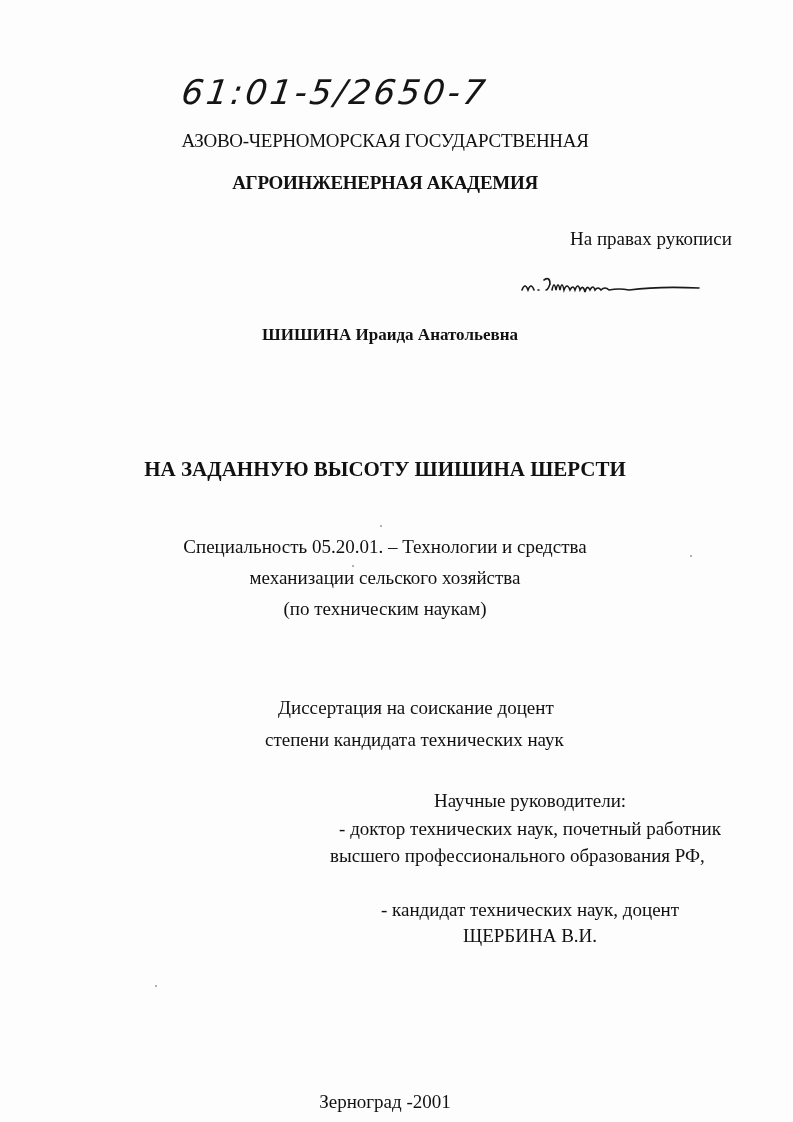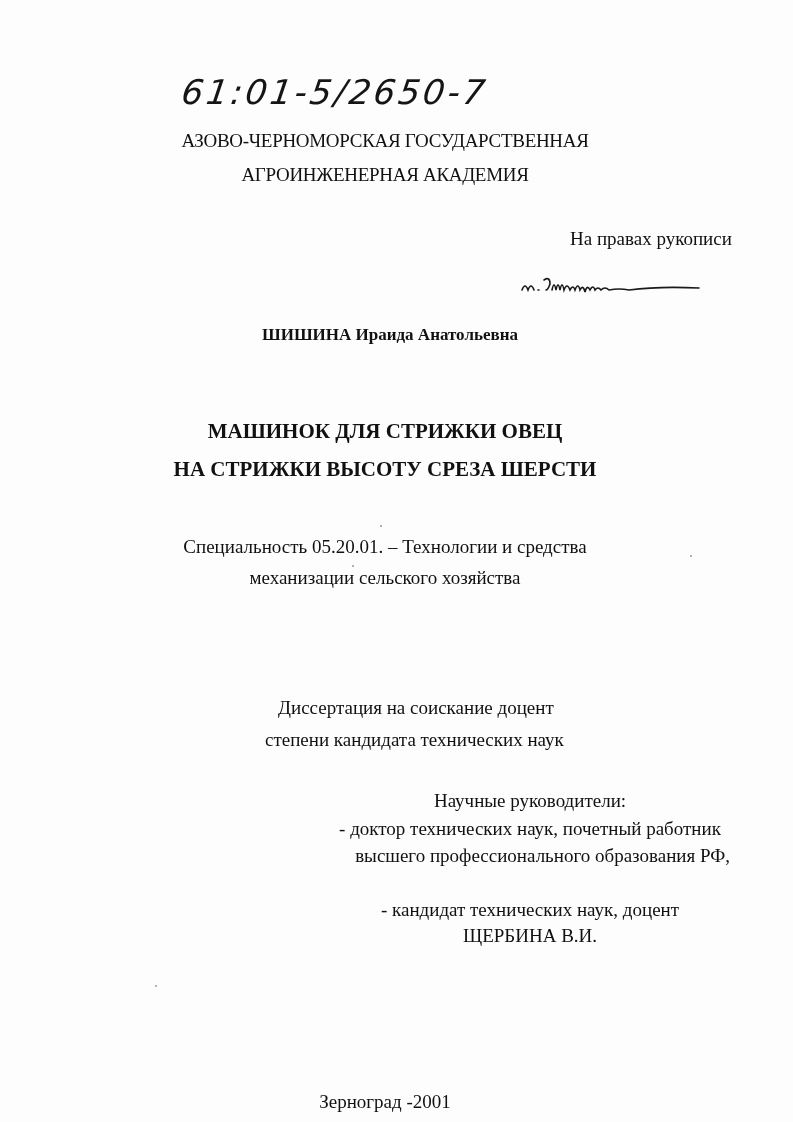--- a/index.html
+++ b/index.html
@@ -64,44 +64,44 @@
     }
   </style>
 </head>
 <body>
 
 <div class="page">
 
   <div class="abs handwritten" style="left:182px; top:72px;">61:01-5/2650-7</div>
 
   <div class="abs center inst" style="top:130px;">АЗОВО-ЧЕРНОМОРСКАЯ ГОСУДАРСТВЕННАЯ</div>
-  <div class="abs center inst" style="top:164px;">АГРОИНЖЕНЕРНАЯ АКАДЕМИЯ</div>
+  <div class="abs center inst" style="top:172px;font-weight:bold;">АГРОИНЖЕНЕРНАЯ АКАДЕМИЯ</div>
 
   <div class="abs regular" style="left:570px; top:228px;">На правах рукописи</div>
 
   <div class="abs" style="left:518px; top:272px; width:190px; height:26px;">
     <svg width="190" height="26" viewBox="0 0 190 26">
       <path d="M4 18 q3 -8 6 0 q3 -8 6 0 M20 18 l1 0 M26 8 q6 -4 6 4 q-2 6 -4 6 M34 18 q2 -10 4 0 q2 -10 4 0 q2 -10 4 0 q3 -8 6 0 q3 -6 5 0 q3 -8 5 0 q3 -6 5 2 q2 -8 5 -2 q3 -6 5 0 q3 -4 6 0 q4 -4 8 0 q10 -2 20 0 q30 -4 70 -2" fill="none" stroke="#1a1a1a" stroke-width="1.6" stroke-linecap="round"></path>
     </svg>
   </div>
 
   <div class="abs author" style="left:262px; top:325px;">ШИШИНА Ираида Анатольевна</div>
 
-  <div class="abs center title" style="top:419px;">МАШИНОК ДЛЯ СТРИЖКИ ОВЕЦ</div>
-  <div class="abs center title" style="top:457px;">НА СТРИЖКИ ВЫСОТУ СРЕЗА ШЕРСТИ</div>
+  <div class="abs center title" style="top:457px;">НА ЗАДАННУЮ ВЫСОТУ ШИШИНА ШЕРСТИ</div>
 
   <div class="abs center regular" style="top:536px;">Специальность 05.20.01. – Технологии и средства</div>
   <div class="abs center regular" style="top:567px;">механизации сельского хозяйства</div>
+  <div class="abs center regular" style="top:598px;">(по техническим наукам)</div>
 
   <div class="abs regular" style="left:278px; top:697px;">Диссертация на соискание доцент</div>
   <div class="abs regular" style="left:330px; width:400px; text-align:center; top:790px;">Научные руководители:</div>
 
   <div class="abs regular" style="left:265px; top:729px;">степени кандидата технических наук</div>
   <div class="abs regular" style="left:330px; width:400px; text-align:center; top:818px;">- доктор технических наук, почетный работник</div>
-  <div class="abs regular" style="left:330px; width:400px; text-align:right; top:845px;">высшего профессионального образования РФ,</div>
+  <div class="abs regular" style="left:330px; width:400px; text-align:left; top:845px;">высшего профессионального образования РФ,</div>
   <div class="abs regular" style="left:330px; width:400px; text-align:center; top:899px;">- кандидат технических наук, доцент</div>
   <div class="abs regular" style="left:330px; width:400px; text-align:center; top:925px;">ЩЕРБИНА В.И.</div>
 
   <div class="abs center regular" style="top:1091px;">Зерноград -2001</div>
 
   <span class="speck" style="left:155px; top:985px;"></span>
   <span class="speck" style="left:380px; top:525px;"></span>
   <span class="speck" style="left:352px; top:565px;"></span>
   <span class="speck" style="left:690px; top:555px;"></span>
 </div>

